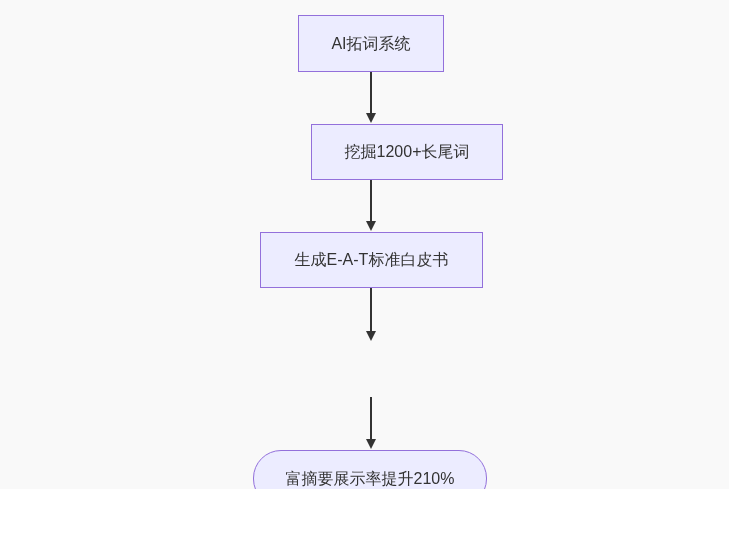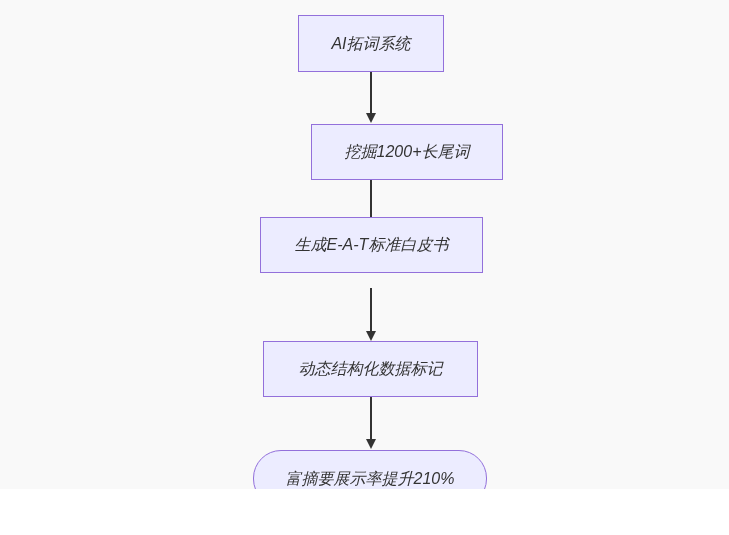--- a/index.html
+++ b/index.html
@@ -6,39 +6,38 @@
     margin: 0;
     padding: 0;
     font-family: "Liberation Sans", sans-serif;
   }
   .canvas {
     position: relative;
     width: 729px;
     height: 489px;
     background: var(--background, #f9f9f9);
     overflow: hidden;
-    font-style: italic;
   }
   .node {
     position: absolute;
     box-sizing: border-box;
     background: var(--node-fill, #ECECFF);
     border: 1px solid var(--node-border, #9370DB);
     color: var(--text, #333333);
     font-size: 16px;
     line-height: 1;
     display: flex;
     align-items: center;
     justify-content: center;
     text-align: center;
     white-space: nowrap;
   }
   .node-1 { left: 298px; top: 15px;  width: 146px; height: 57px; }
   .node-2 { left: 275px; top: 124px; width: 192px; height: 56px; margin-left: 36px; }
-  .node-3 { left: 260px; top: 217px; width: 223px; height: 56px; }
+  .node-3 { left: 260px; top: 232px; width: 223px; height: 56px; }
   .node-4 { left: 263px; top: 341px; width: 215px; height: 56px; }
   .node-5 { left: 253px; top: 450px; width: 234px; height: 57px; border-radius: 28px; }
 
   .arrow {
     position: absolute;
     width: 10px;
     left: 366px;
   }
   .arrow-1 { top: 72px;  height: 51px; }
   .arrow-2 { top: 180px; height: 51px; }
@@ -88,23 +87,20 @@
 
   <div class="node node-3">
     <span>生成E-A-T标准白皮书</span>
   </div>
 
   <div class="arrow arrow-3">
     <div class="shaft"></div>
     <div class="head"></div>
   </div>
 
-  <div class="node node-4">
-    <span>动态结构化数据标记</span>
-  </div>
 
   <div class="arrow arrow-4">
     <div class="shaft"></div>
     <div class="head"></div>
   </div>
 
   <div class="node node-5">
     <span>富摘要展示率提升210%</span>
   </div>
 

